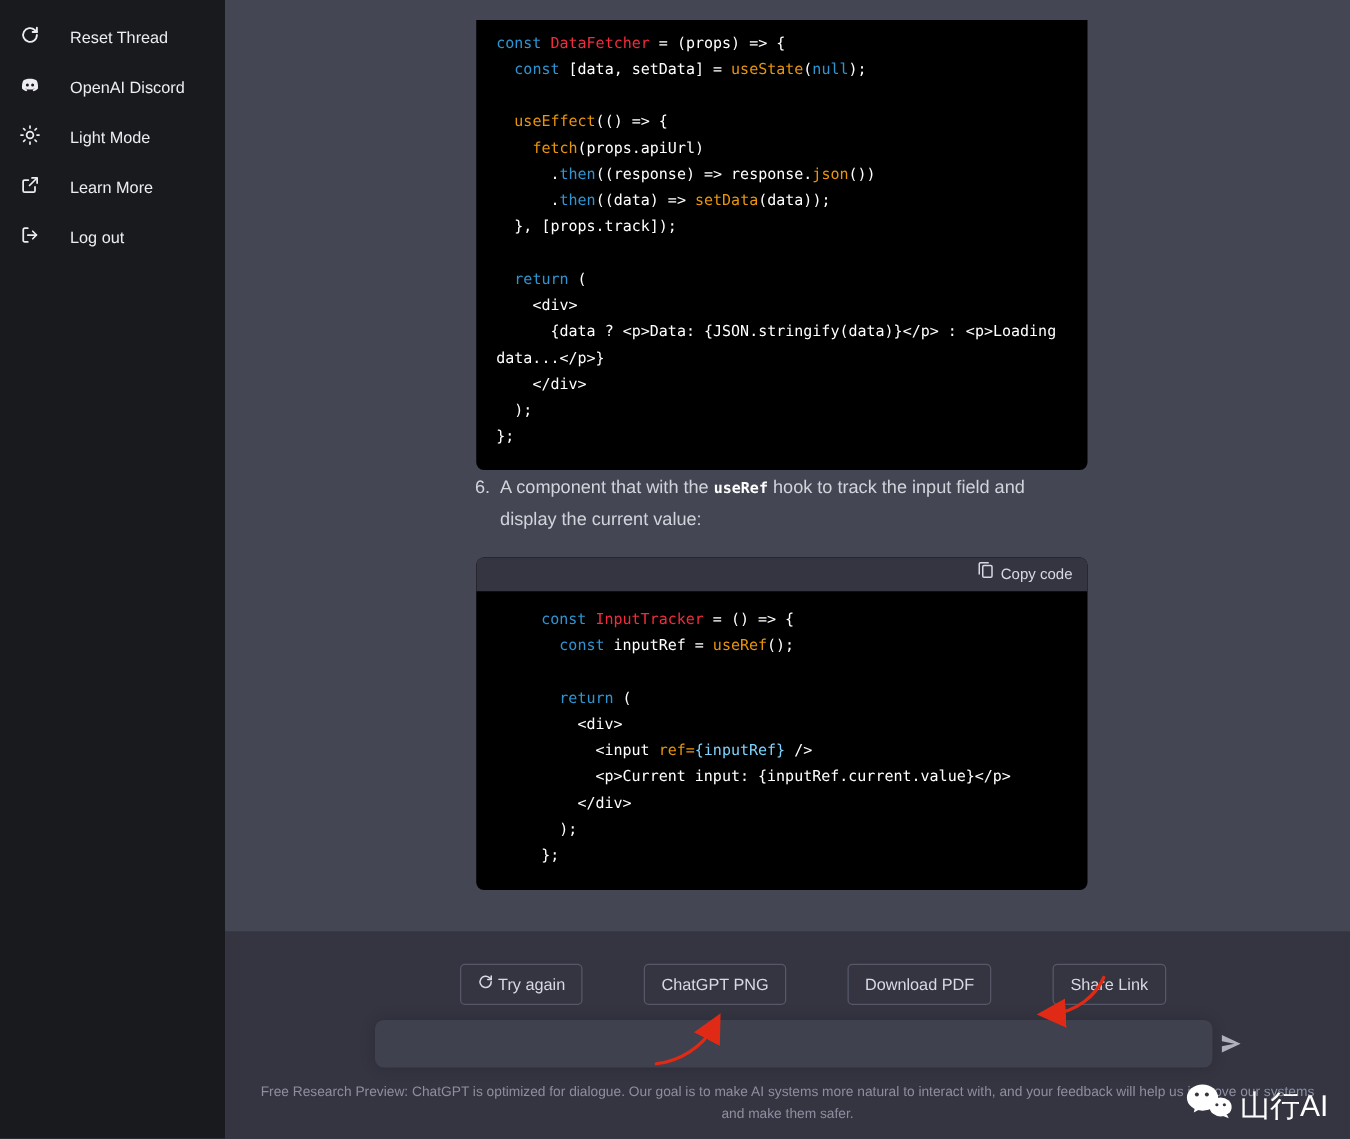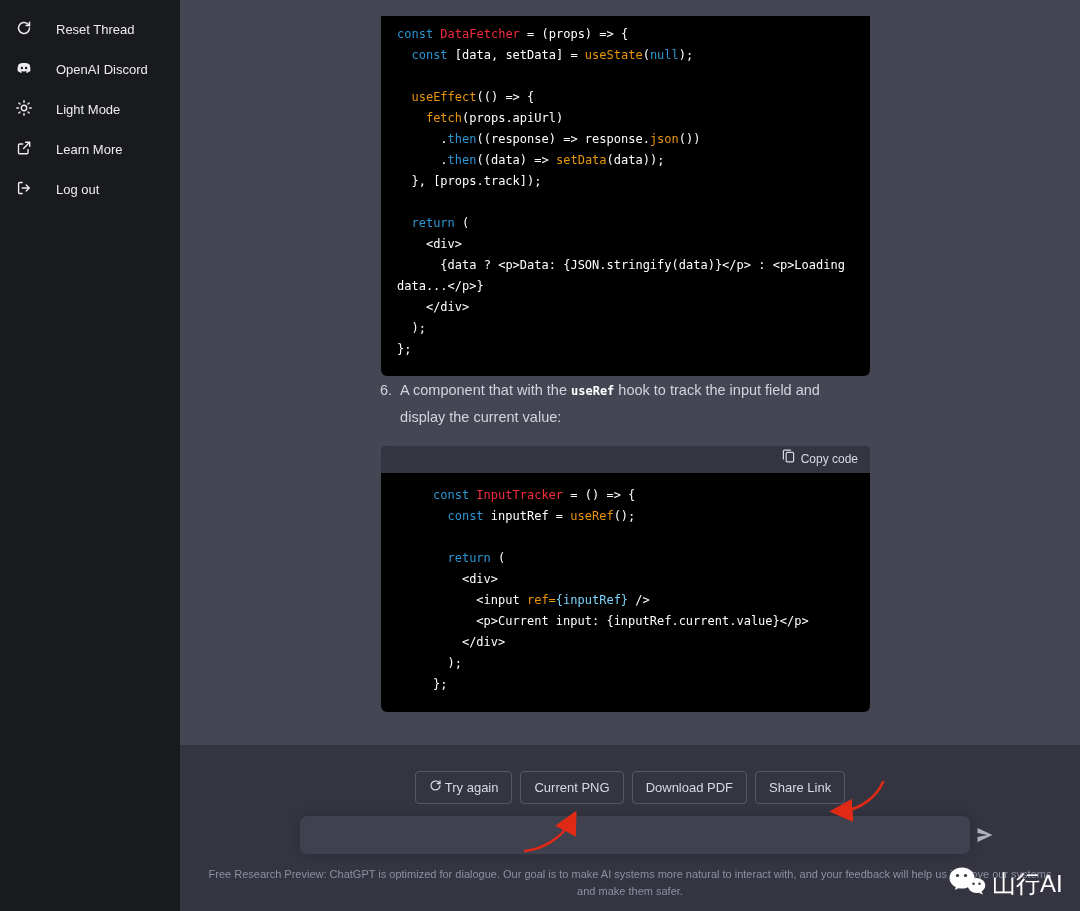--- a/index.html
+++ b/index.html
@@ -53,21 +53,21 @@
     font-size:12px; font-weight:bold; color:#fff;
   }
   
   .actions {
     position:absolute; left:180px; top:769px; width:900px; height:36px;
     display:flex; justify-content:center; align-items:center; gap:8px;
   }
   .btn {
     display:inline-flex; align-items:center; gap:3px; height:33px; padding:0 13px;
     background:#343541; border:1px solid #565869; border-radius:4px;
-    color:#d9d9e3; font-size:13px; font-family:"Liberation Sans",sans-serif; cursor:pointer;
+    color:#d9d9e3; font-size:13px; font-family:"Liberation Sans",sans-serif; cursor:pointer;margin-left:41px;
   }
   
   .composer {
     position:absolute; left:300px; top:816px; width:670px; height:38px;
     background:#40414f; border-radius:7px; box-shadow:0 0 12px rgba(0,0,0,.18);
   }
   .chat-input {
     width:100%; height:100%; background:transparent; border:none; outline:none;
     color:#ececf1; font-size:14px; padding:0 40px 0 14px;
     font-family:"Liberation Sans",sans-serif;
@@ -205,21 +205,21 @@
     <button class="btn">
       <span>
         <svg width="13" height="13" viewBox="0 0 16 16" fill="none" stroke="#d9d9e3" stroke-width="1.5" stroke-linecap="round" stroke-linejoin="round">
           <path d="M13.5 8a5.5 5.5 0 1 1-1.7-4L13.5 5.6"></path>
             <polyline points="13.5 2.2 13.5 5.6 10.1 5.6"></polyline>
         </svg>
       </span>
       <span>Try again</span>
     </button>
     <button class="btn">
-        <span>Current PNG</span>
+        <span>ChatGPT PNG</span>
       </button>
     <button class="btn">
         <span>Download PDF</span>
       </button>
     <button class="btn">
         <span>Share Link</span>
       </button>
   </div>
 
   <div class="composer">

